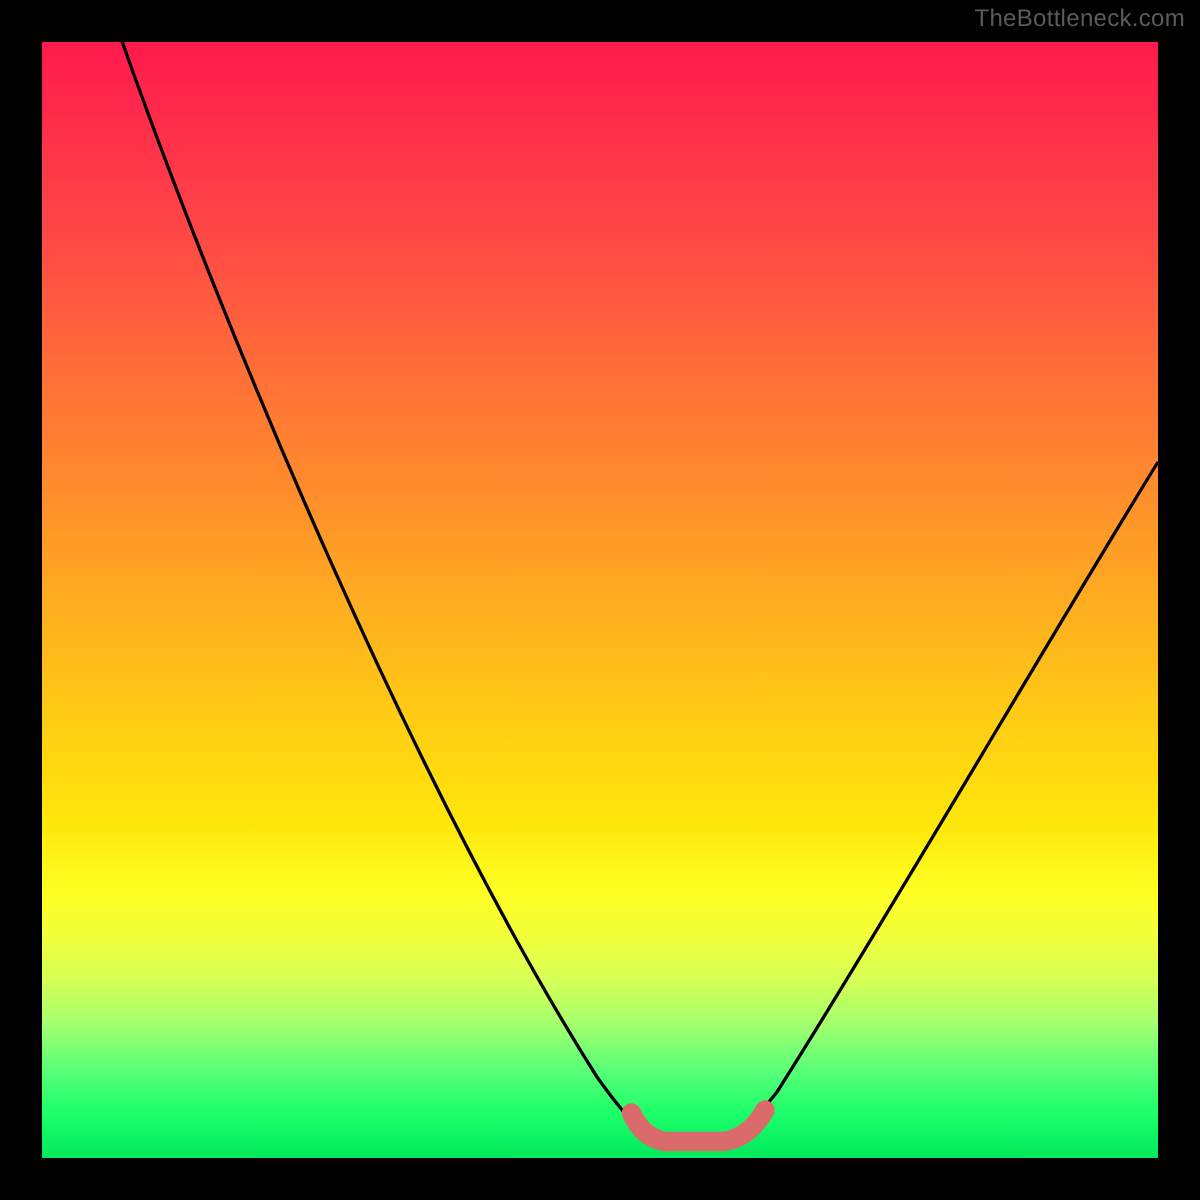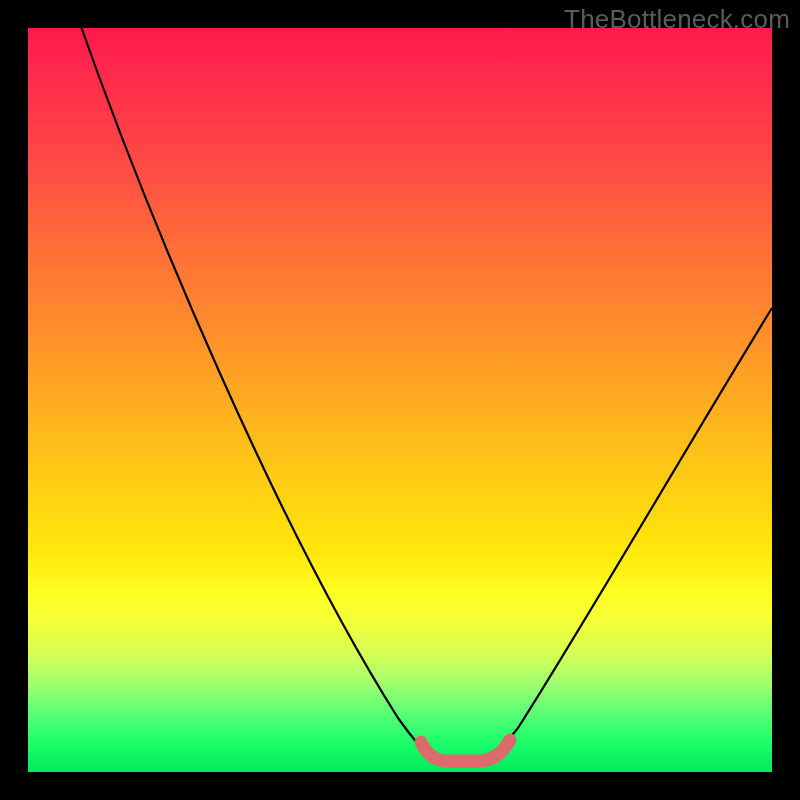--- a/index.html
+++ b/index.html
@@ -43,21 +43,21 @@
       #5bff77 92%,
       #1cff6a 96%,
       #00e85d 100%
     );
   }
   .watermark {
     position: absolute;
     top: 4px;
     right: 10px;
     color: #5b5b5b;
-    font-size: 26px;
+    font-size: 16px;
     font-weight: 500;
     letter-spacing: 0.2px;
     user-select: none;
   }
   svg.curve {
     position: absolute;
     left: 0;
     top: 0;
     width: 744px;
     height: 744px;

